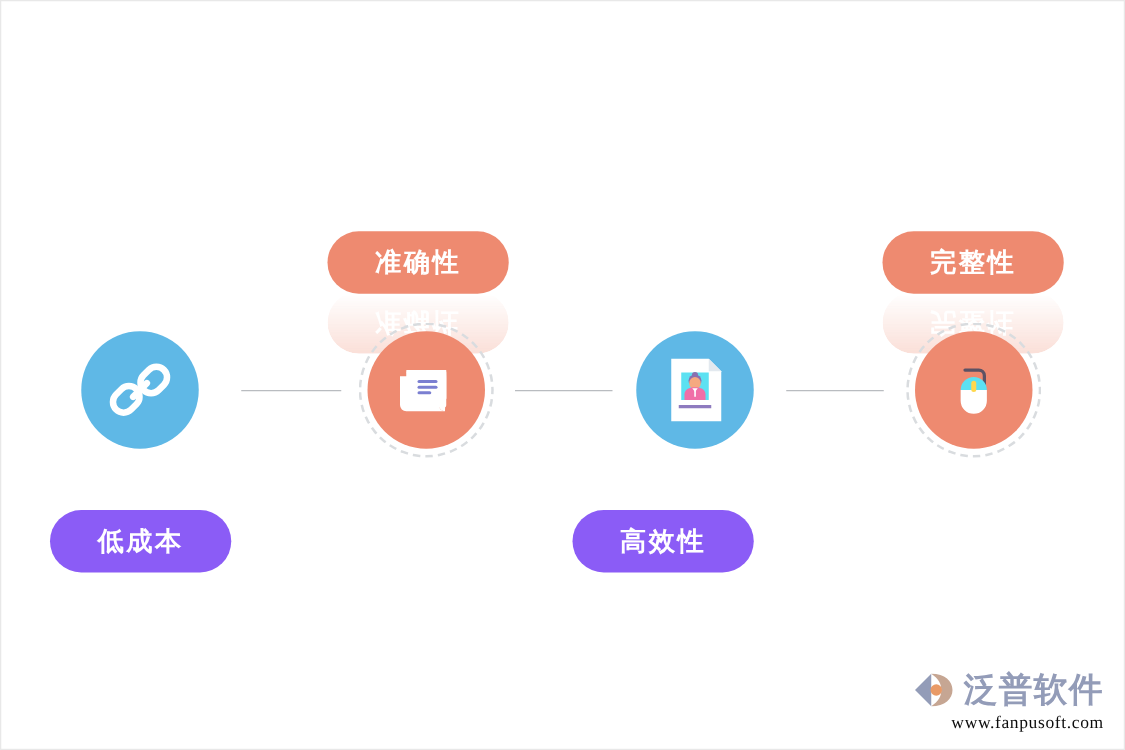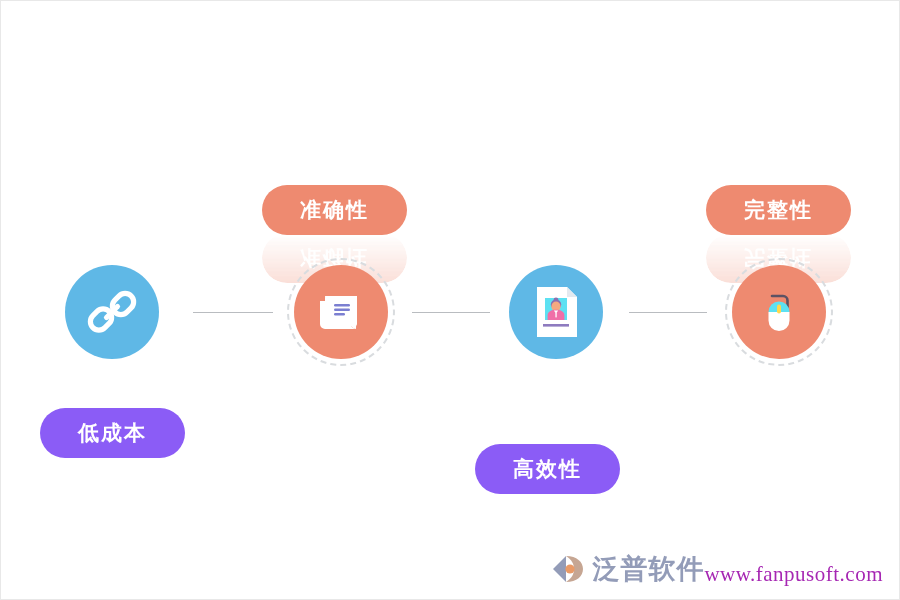--- a/index.html
+++ b/index.html
@@ -88,36 +88,36 @@
     opacity: 0.65;
     pointer-events: none;
   }
 
   
   #watermark {
     position: absolute;
     right: 16px;
     bottom: 12px;
     display: flex;
-    flex-direction: row;
+    flex-direction: column;
     align-items: flex-end;
     opacity: 0.95;
   }
   .wm-row { display: flex; align-items: center; }
   .wm-logo { margin-right: 6px; }
   .wm-name {
     font-size: 27px;
     font-weight: bold;
     color: #8e97b5;
     letter-spacing: 1px;
     font-family: "Liberation Serif", "DejaVu Serif", serif;
   }
   .wm-url {
-    font-size: 21px;
-    color: #a21caf;
+    font-size: 14px;
+    color: #000000;
     letter-spacing: 0.5px;
     font-family: "Liberation Serif", "DejaVu Serif", serif;
     margin-top: 1px;
   }
 </style>
 </head>
 <body>
 
 <div id="canvas">
 
@@ -184,21 +184,21 @@
       <path d="M18.5 29 a10.5 10.5 0 0 1 21 0 z" fill="#5ce1f2"></path>
       <path d="M18.5 29 v8.5 a10.5 10.5 0 0 0 21 0 V29 z" fill="#ffffff"></path>
       <rect x="27" y="21.5" width="4" height="9" rx="2" fill="#ffd84d"></rect>
     </svg>
   </div>
 
   <div class="pill blue" style="left:39px; top:407px; width:145px; height:50px;">
     <span>低成本</span>
   </div>
 
-  <div class="pill blue" style="left:474px; top:407px; width:145px; height:50px;margin-top:36px;">
+  <div class="pill blue" style="left:457px; top:407px; width:145px; height:50px;">
     <span>高效性</span>
   </div>
 
   <div id="watermark">
     <div class="wm-row">
       <svg class="wm-logo" width="36" height="32" viewBox="0 0 36 32">
         <path d="M3 16 L16 3 L16 29 Z" fill="#8e97b5"></path>
         <path d="M16 3 C27 3 33 9 33 16 C33 23 27 29 16 29 C22 25 24 21 24 16 C24 11 22 7 16 3 Z" fill="#c4a28e"></path>
         <circle cx="20" cy="16" r="4.6" fill="#e8955f"></circle>
       </svg>

